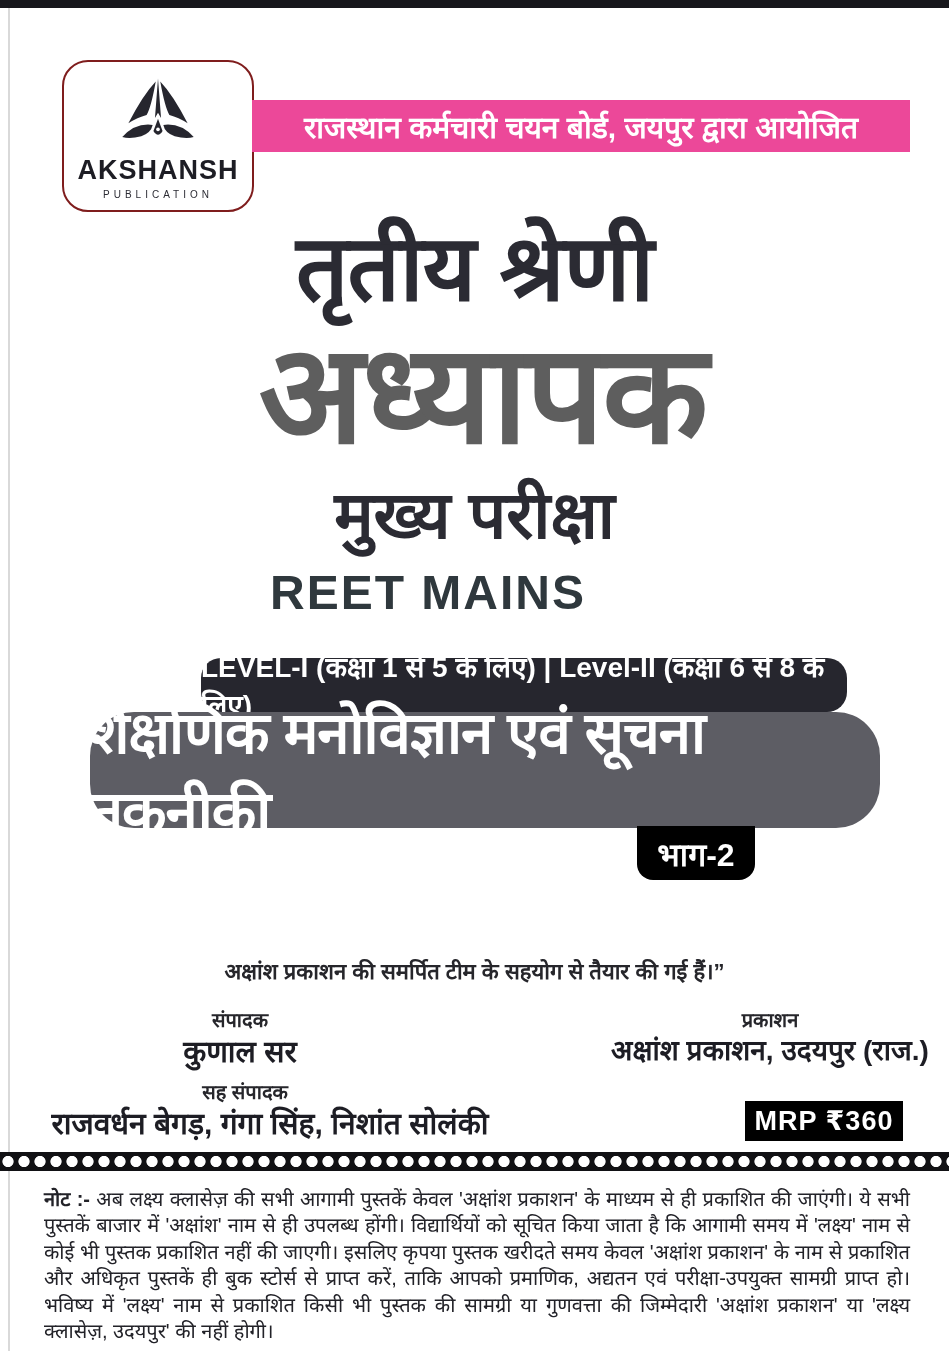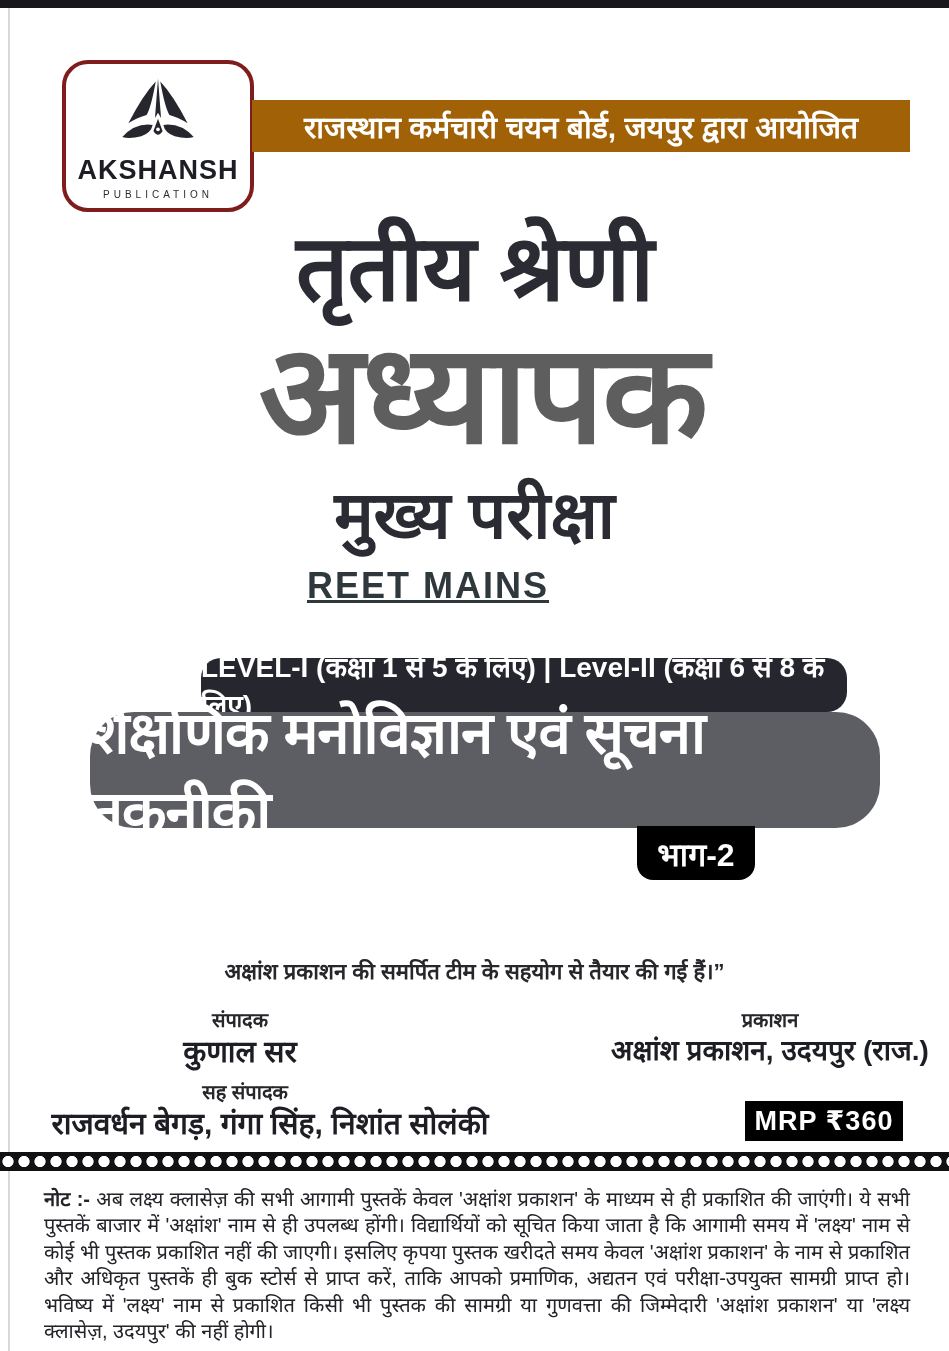--- a/index.html
+++ b/index.html
@@ -11,33 +11,33 @@
     position:relative;
     overflow:hidden;
     color:#2b2b33;
   }
   .top-strip { position:absolute; left:0; top:0; width:949px; height:8px; background:#17171c; }
   .left-edge { position:absolute; left:8px; top:8px; width:2px; height:1343px; background:#d9d9d9; }
 
   
   .logo-box {
     position:absolute; left:62px; top:60px; width:192px; height:152px;
-    background:#ffffff; border:4px solid #7f1d1d; border-radius:26px;
+    background:#ffffff; border:2px solid #7f1d1d; border-radius:26px;
     display:flex; flex-direction:column; align-items:center; justify-content:center;
     padding-top:4px;
   }
   .logo-icon { width:96px; height:76px; }
   .logo-icon path { fill:#26262e; }
   .logo-name { font-size:27px; font-weight:bold; letter-spacing:1px; color:#1d1d24; margin-top:2px; }
   .logo-sub { font-size:10px; letter-spacing:4px; color:#2b2b33; margin-top:3px; }
 
   
   .top-banner {
     position:absolute; left:252px; top:100px; width:658px; height:52px;
-    background:#a16207; color:#ffffff;
+    background:#ec4899; color:#ffffff;
     display:flex; align-items:center; justify-content:center;
     font-size:30px; font-weight:bold;
   }
 
   .title-grade {
     position:absolute; left:0; top:218px; width:949px;
     text-align:center; font-size:92px; font-weight:bold; color:#2b2b33;
     line-height:1.1; letter-spacing:-1px;
   }
   .title-main {
@@ -45,23 +45,22 @@
     text-align:center; font-size:138px; font-weight:bold; color:#5e5e5e;
     line-height:1.05; letter-spacing:-2px;margin-left:8px;
   }
   .title-exam {
     position:absolute; left:0; top:478px; width:949px;
     text-align:center; font-size:66px; font-weight:bold; color:#2b2b33;
     line-height:1.15;
   }
   .title-exam-en {
     position:absolute; left:0; top:565px; width:856px;
-    text-align:center; font-size:36px; font-weight:800; color:#2f383d;
+    text-align:center; font-size:48px; font-weight:800; color:#2f383d;
     letter-spacing:2px;
-    text-decoration:underline;
   }
 
   .level-banner {
     position:absolute; left:158px; top:658px; width:646px; height:54px;
     background:#26262e; color:#ffffff; border-radius:20px;
     display:flex; align-items:center; justify-content:center;
     font-size:28px; font-weight:bold;margin-left:43px;
   }
 
   .subject-banner {

